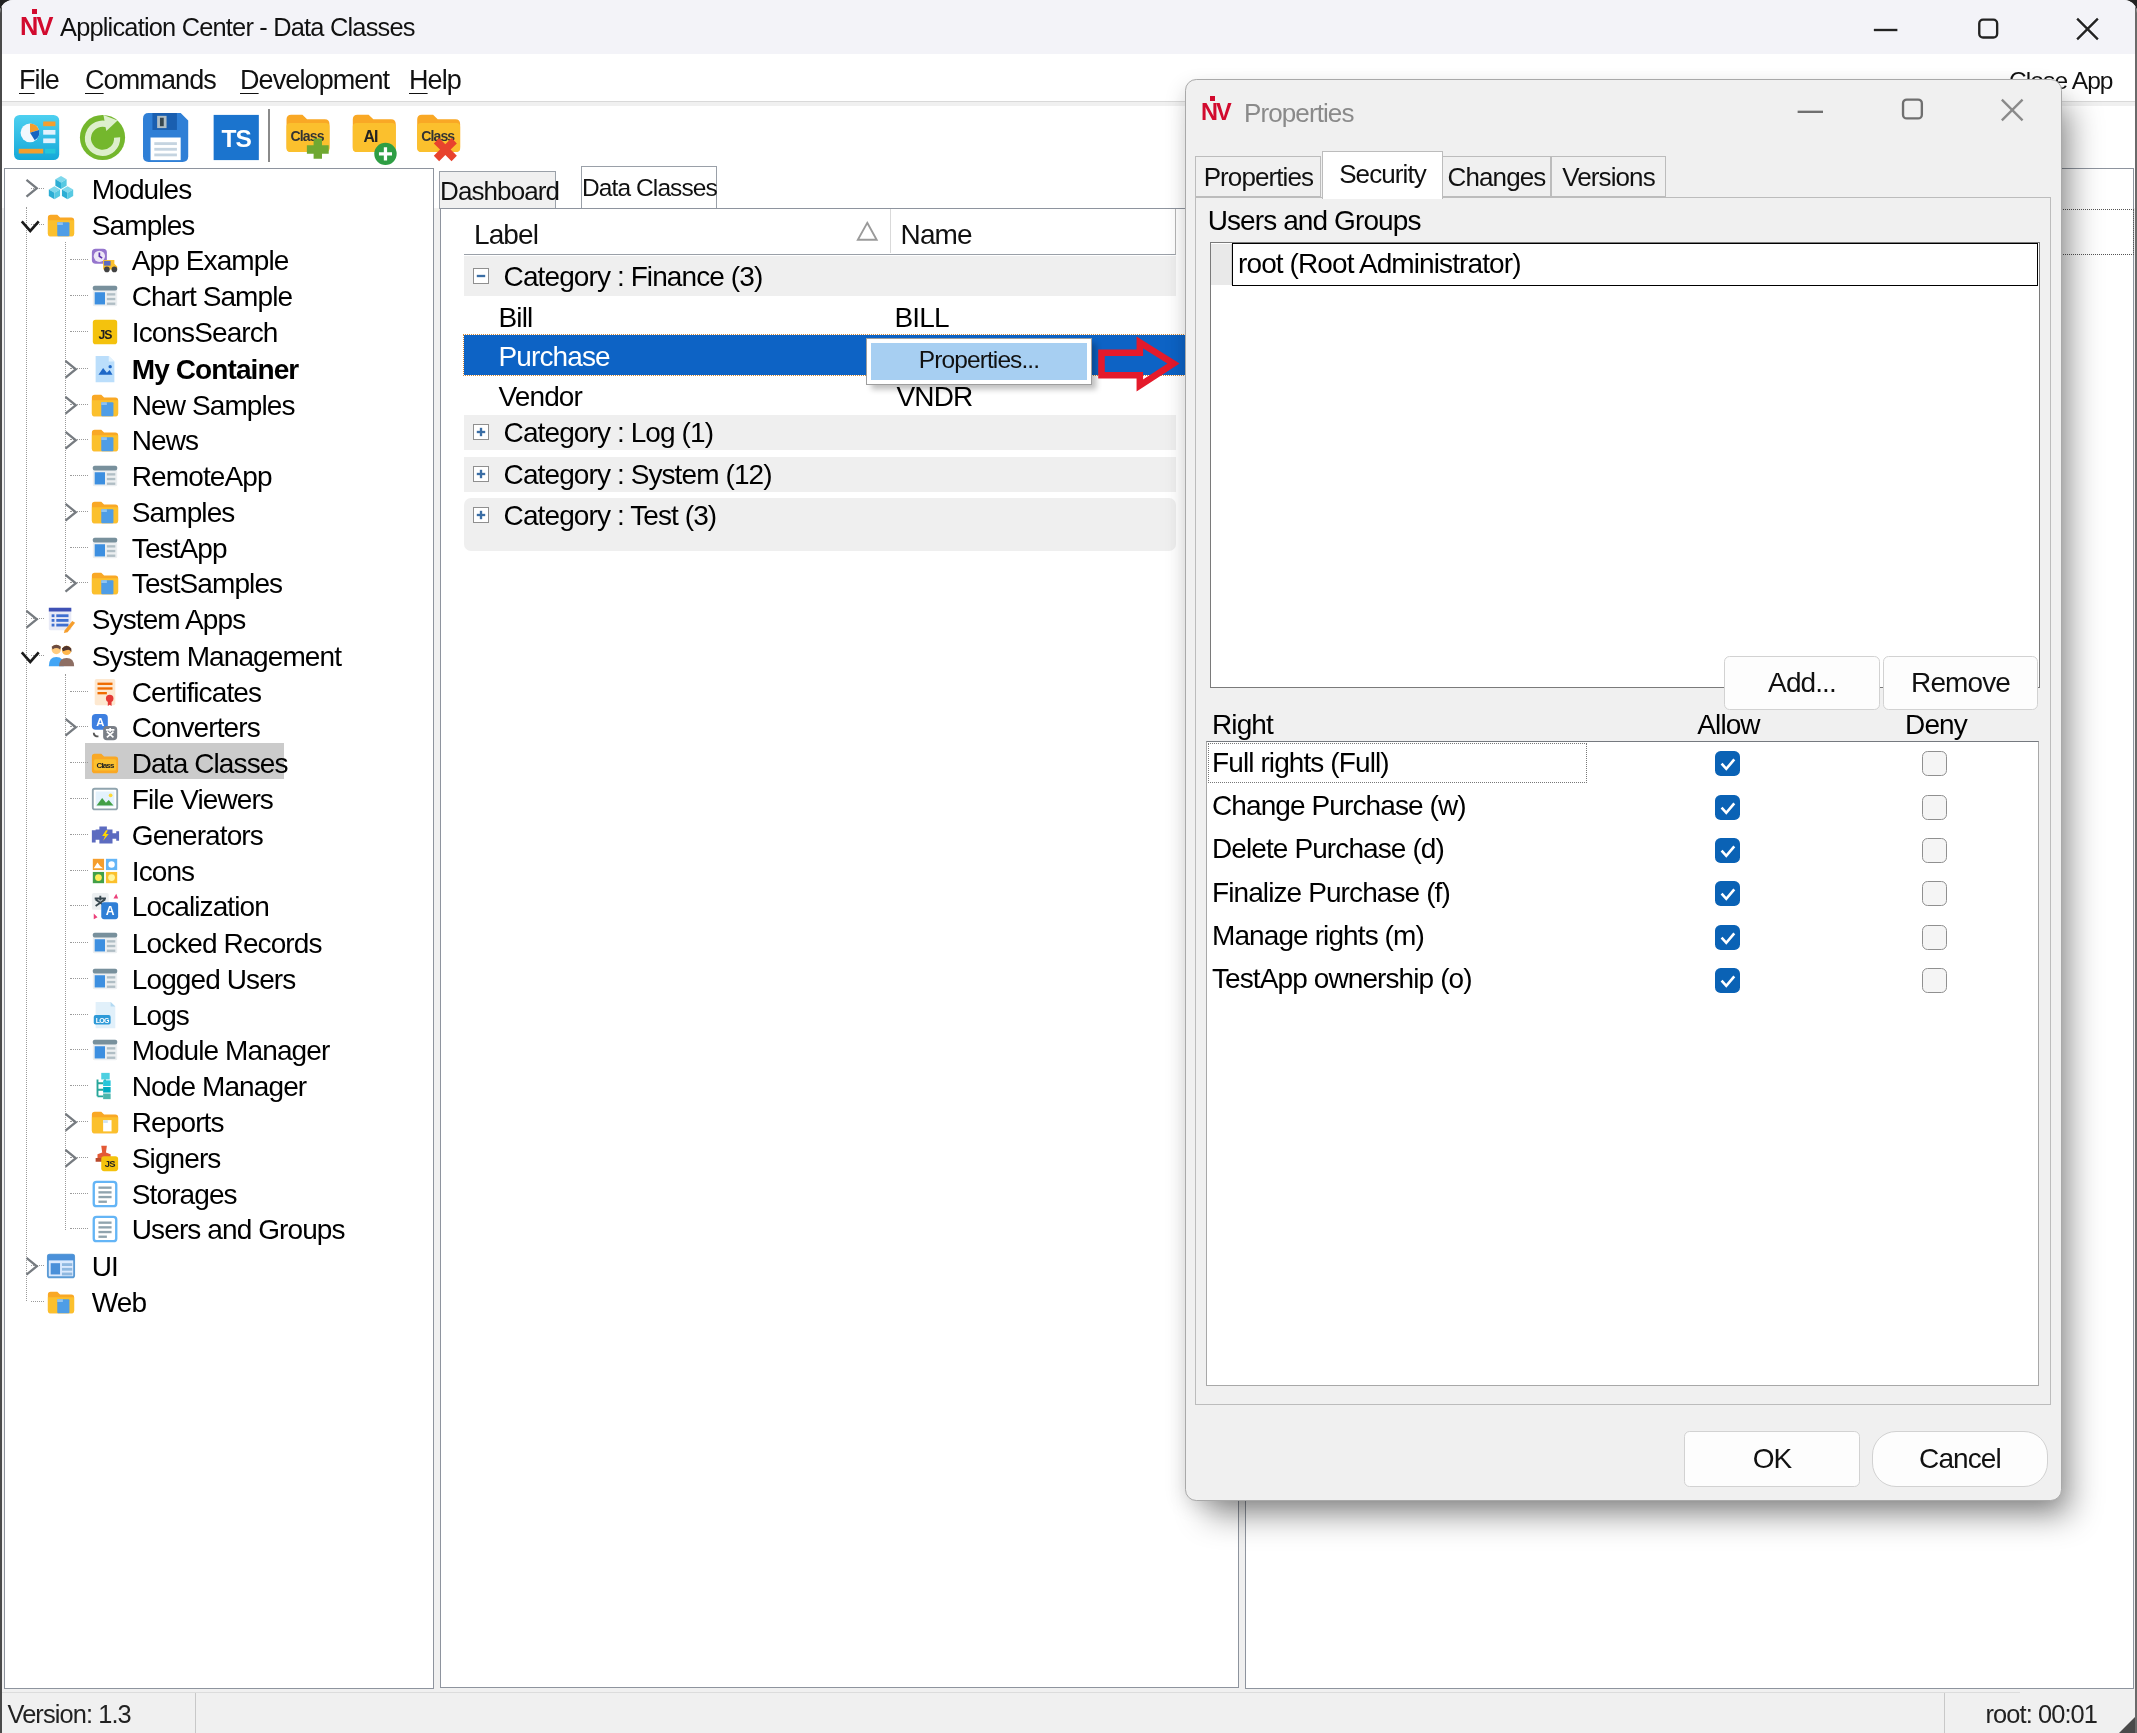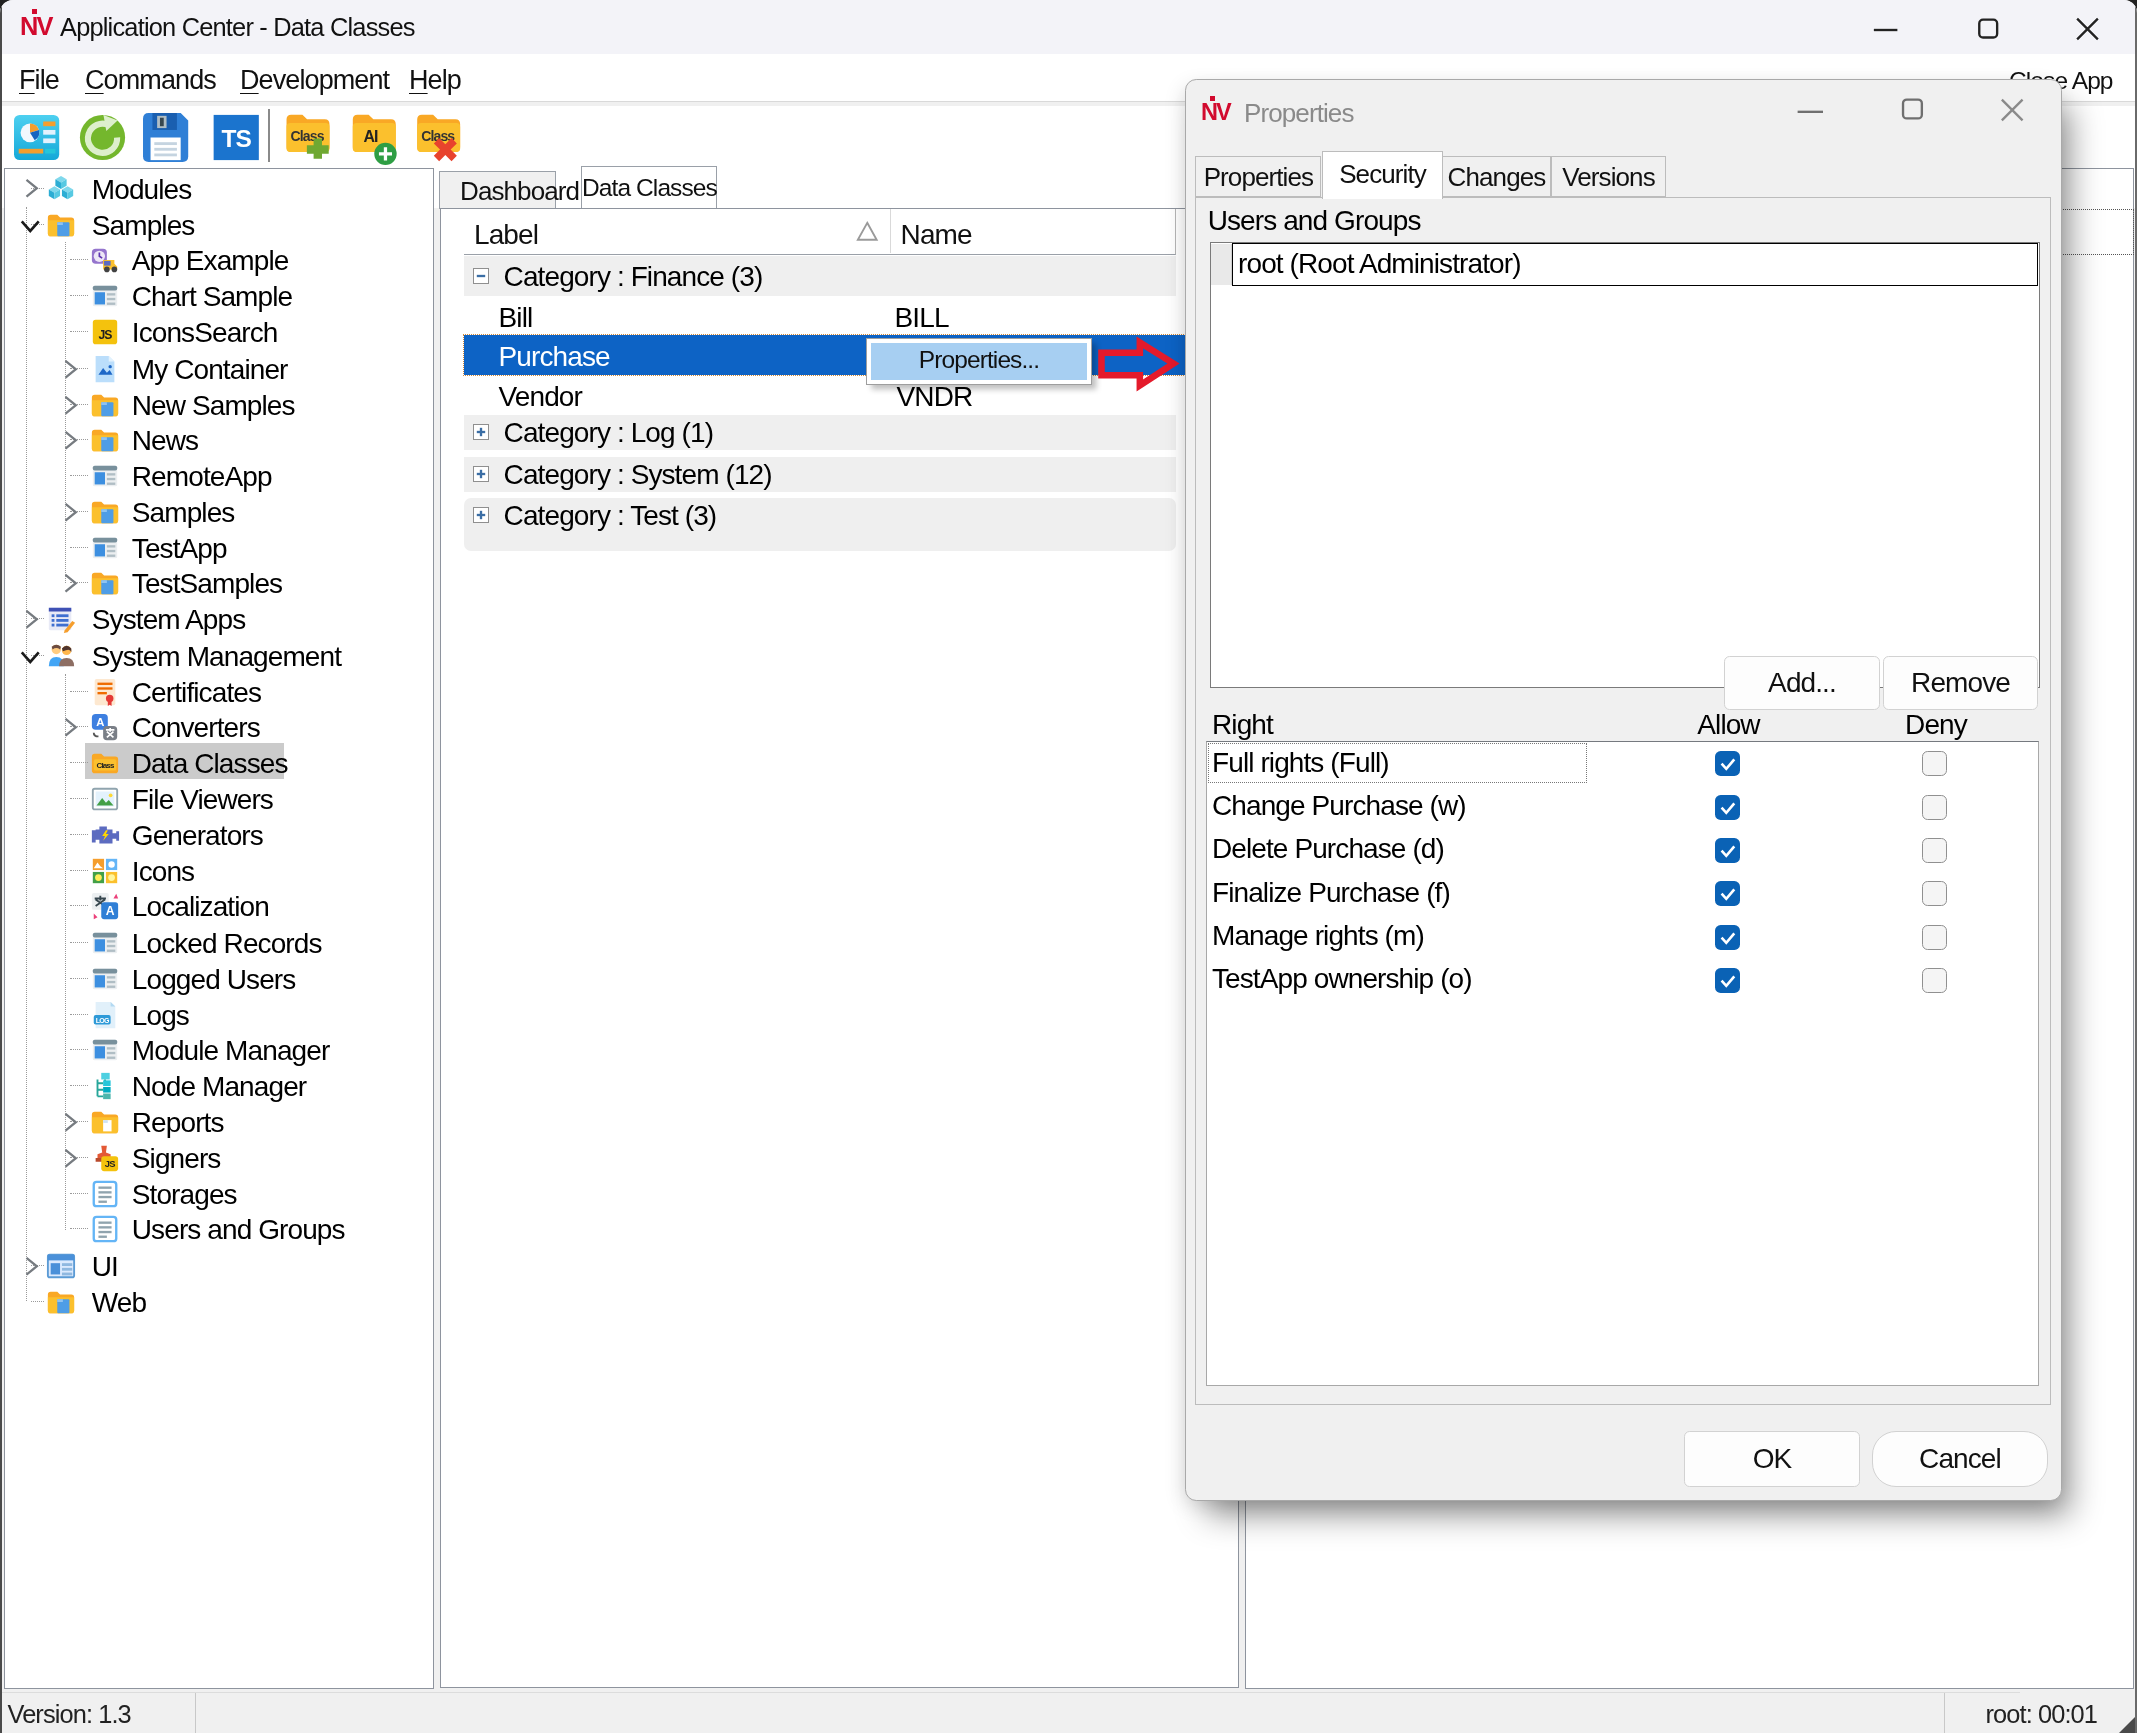--- a/index.html
+++ b/index.html
@@ -23,21 +23,21 @@
 
 #toolbar{position:absolute;left:0;top:106px;width:2137px;height:61px;background:#fff;}
 #tbsep{position:absolute;left:268px;top:2.8px;width:1.9px;height:53px;background:#8a8a8a;}
 
 .panel{position:absolute;background:#fff;border:0.9px solid #8e949e;}
 #treepanel{left:3.8px;top:168px;width:430px;height:1521px;overflow:hidden;}
 #centerpanel{left:440px;top:208px;width:799px;height:1480px;}
 #rightpanel{left:1245px;top:168px;width:889px;height:1521px;}
 
 .tab{position:absolute;border:0.9px solid #9aa0a8;font-size:26px;color:#111;text-align:center;white-space:nowrap;}
-#tab-dash{left:439px;top:171px;width:117px;height:38px;background:#f0f0f0;line-height:38px;padding-left:20px;}
+#tab-dash{left:439px;top:171px;width:117px;height:38px;background:#f0f0f0;line-height:38px;}
 #tab-dc{left:581px;top:166px;width:136px;height:43px;background:#fff;border-bottom:none;line-height:41px;font-size:24.5px;}
 
 .trow{position:absolute;left:0;height:36px;font-size:28px;color:#000;white-space:nowrap;}
 .trow .txt{position:absolute;top:2.8px;}
 .chev{position:absolute;top:5.6px;}
 .ticon{position:absolute;top:2.8px;width:30px;height:30px;}
 .dotv{position:absolute;width:0;border-left:1.4px dotted #9a9a9a;}
 .doth{position:absolute;top:17px;height:0;border-top:1.4px dotted #9a9a9a;}
 .catrow{position:absolute;left:22.6px;width:712px;height:40px;background:#efefef;font-size:28px;}
 .catrow .pm{position:absolute;left:9.4px;top:12.2px;width:16px;height:16px;background:#fff;border:0.9px solid #8f8f8f;}
@@ -358,21 +358,21 @@
           <span class="txt" style="left:127px;">IconsSearch</span>
         </div>
 <div class="trow" style="top:182px;">
           <div class="doth" style="left:65px;width:18px;"></div>
           <svg class="chev" style="left:52px;" width="24.5" height="24.5" viewBox="0 0 26 26">
             <path d="M9 4 L20 13 L9 22" fill="none" stroke="#767b80" stroke-width="2.4"></path>
           </svg>
           <svg class="ticon" style="left:85px;" width="30" height="30" viewBox="0 0 32 32">
             <use href="#i-pageimg"></use>
           </svg>
-          <span class="txt" style="left:127px;">My Container</span>
+          <span class="txt" style="left:127px;font-weight:bold;">My Container</span>
         </div>
 <div class="trow" style="top:218px;">
           <div class="doth" style="left:65px;width:18px;"></div>
           <svg class="chev" style="left:52px;" width="24.5" height="24.5" viewBox="0 0 26 26">
             <path d="M9 4 L20 13 L9 22" fill="none" stroke="#767b80" stroke-width="2.4"></path>
           </svg>
           <svg class="ticon" style="left:85px;" width="30" height="30" viewBox="0 0 32 32">
             <use href="#i-folder"></use>
           </svg>
           <span class="txt" style="left:127px;">New Samples</span>

